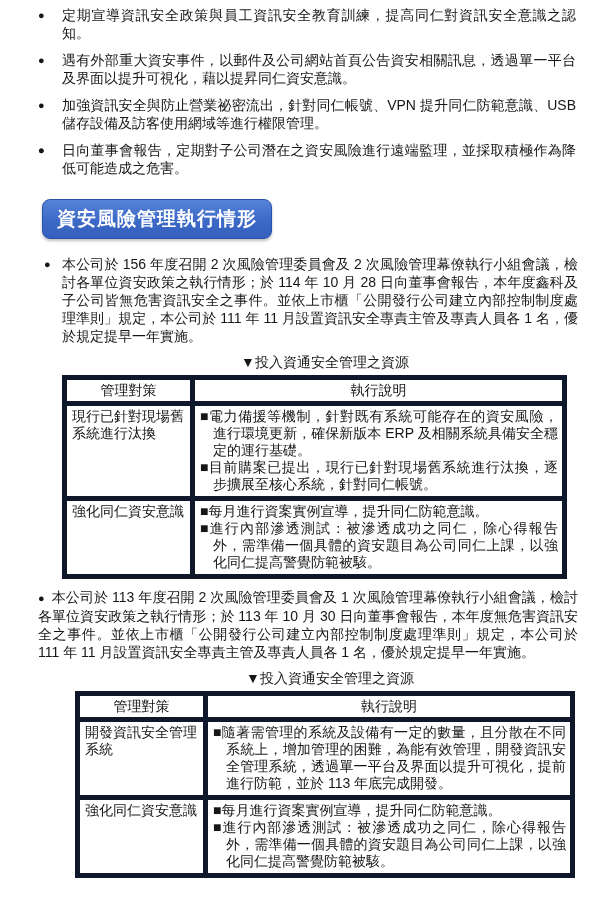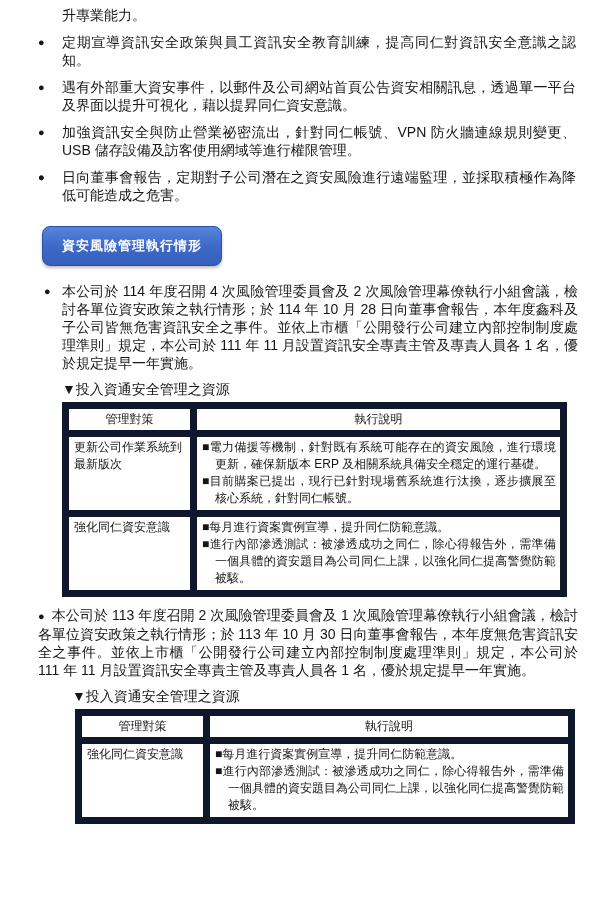--- a/index.html
+++ b/index.html
@@ -36,21 +36,21 @@
   .badge {
     display:inline-block;
     margin:13px 0 16px 42px;
     min-width:150px;
     padding:0 14px;
     height:38px;
     line-height:38px;
     text-align:center;
     color:#ffffff;
     font-weight:bold;
-    font-size:13px;
+    font-size:19px;
     background:linear-gradient(180deg,#5584d8 0%,#3c68c6 55%,#3560bd 100%);
     border:1px solid #2b52a8;
     border-radius:8px;
     box-shadow:0 2px 3px rgba(0,0,0,0.25);
     letter-spacing:1px;
   }
   
   .section-para {
     position:relative;
     margin:0 22px 8px 0;
@@ -68,37 +68,38 @@
     padding-left:38px;
   }
   .section-para.inline-bullet .bullet {
     position:static;
     margin-right:7px;
   }
   
   .tbl-caption {
     margin:8px 12px 4px 62px;
     line-height:18px;
+    text-align:center;
   }
   .sec2 .tbl-caption { margin-left:72px; }
   
   table.res-table {
     border-collapse:collapse;
     margin-left:62px;
     width:505px;
     table-layout:fixed;
   }
   .sec2 table.res-table {
     margin-left:75px;
     width:500px;
   }
   table.res-table th, table.res-table td {
-    border:7px solid #0f172a;
+    border:5px solid #0f172a;
     font-weight:normal;
-    font-size:12px;
+    font-size:14px;
     line-height:17px;
     vertical-align:top;
     padding:2px 4px 3px 5px;
   }
   table.res-table th {
     text-align:center;
     height:17px;
     padding:2px 2px;
   }
   col.c1 { width:128px; }
@@ -107,66 +108,65 @@
     text-indent:-13px;
     text-align:justify;
   }
 </style>
 </head>
 <body>
 
 <div>
 
   
-  <p class="cont-line">升專業能力。</p>
 
   
   <div class="bullet-item">
     <span class="bullet">●</span>
     <span>定期宣導資訊安全政策與員工資訊安全教育訓練，提高同仁對資訊安全意識之認知。</span>
   </div>
   <div class="bullet-item">
     <span class="bullet">●</span>
     <span>遇有外部重大資安事件，以郵件及公司網站首頁公告資安相關訊息，透過單一平台及界面以提升可視化，藉以提昇同仁資安意識。</span>
   </div>
   <div class="bullet-item">
     <span class="bullet">●</span>
-    <span>加強資訊安全與防止營業祕密流出，針對同仁帳號、VPN 防火牆連線規則變更、USB 儲存設備及訪客使用網域等進行權限管理。</span>
+    <span>加強資訊安全與防止營業祕密流出，針對同仁帳號、VPN 提升同仁防範意識、USB 儲存設備及訪客使用網域等進行權限管理。</span>
   </div>
   <div class="bullet-item">
     <span class="bullet">●</span>
   </div>
   <div class="bullet-item">
     <span class="bullet">●</span>
     <span>日向董事會報告，定期對子公司潛在之資安風險進行遠端監理，並採取積極作為降低可能造成之危害。</span>
   </div>
 
   
   <div class="badge">
     <span>資安風險管理執行情形</span>
   </div>
 
   
   <div class="sec1">
     <p class="section-para">
-      <span class="bullet">●</span><span>本公司於 114 年度召開 4 次風險管理委員會及 2 次風險管理幕僚執行小組會議，檢討各單位資安政策之執行情形；於 114 年 10 月 28 日向董事會報告，本年度鑫科及子公司皆無危害資訊安全之事件。並依上市櫃「公開發行公司建立內部控制制度處理準則」規定，本公司於 111 年 11 月設置資訊安全專責主管及專責人員各 1 名，優於規定提早一年實施。</span>
+      <span class="bullet">●</span><span>本公司於 156 年度召開 2 次風險管理委員會及 2 次風險管理幕僚執行小組會議，檢討各單位資安政策之執行情形；於 114 年 10 月 28 日向董事會報告，本年度鑫科及子公司皆無危害資訊安全之事件。並依上市櫃「公開發行公司建立內部控制制度處理準則」規定，本公司於 111 年 11 月設置資訊安全專責主管及專責人員各 1 名，優於規定提早一年實施。</span>
     </p>
     <p class="tbl-caption">▼投入資通安全管理之資源</p>
     <table class="res-table">
       <colgroup>
           <col class="c1">
           <col>
         </colgroup>
       <tbody>
           <tr>
         <th>管理對策</th>
         <th>執行說明</th>
       </tr>
       <tr>
-        <td>更新公司作業系統到最新版次</td>
+        <td>現行已針對現場舊系統進行汰換</td>
         <td>
           <div class="detail">■電力備援等機制，針對既有系統可能存在的資安風險，進行環境更新，確保新版本 ERP 及相關系統具備安全穩定的運行基礎。</div>
           <div class="detail">■目前購案已提出，現行已針對現場舊系統進行汰換，逐步擴展至核心系統，針對同仁帳號。</div>
         </td>
       </tr>
       <tr>
         <td>強化同仁資安意識</td>
         <td>
           <div class="detail">■每月進行資案實例宣導，提升同仁防範意識。</div>
           <div class="detail">■進行內部滲透測試：被滲透成功之同仁，除心得報告外，需準備一個具體的資安題目為公司同仁上課，以強化同仁提高警覺防範被駭。</div>
@@ -186,20 +186,26 @@
       <colgroup>
           <col class="c1">
           <col>
         </colgroup>
       <tbody>
           <tr>
         <th>管理對策</th>
         <th>執行說明</th>
       </tr>
       <tr>
+        <td>開發資訊安全管理系統</td>
+        <td>
+          <div class="detail">■隨著需管理的系統及設備有一定的數量，且分散在不同系統上，增加管理的困難，為能有效管理，開發資訊安全管理系統，透過單一平台及界面以提升可視化，提前進行防範，並於 113 年底完成開發。</div>
+        </td>
+      </tr>
+      <tr>
         <td>強化同仁資安意識</td>
         <td>
           <div class="detail">■每月進行資案實例宣導，提升同仁防範意識。</div>
           <div class="detail">■進行內部滲透測試：被滲透成功之同仁，除心得報告外，需準備一個具體的資安題目為公司同仁上課，以強化同仁提高警覺防範被駭。</div>
         </td>
       </tr>
     </tbody>
       </table>
   </div>
 

